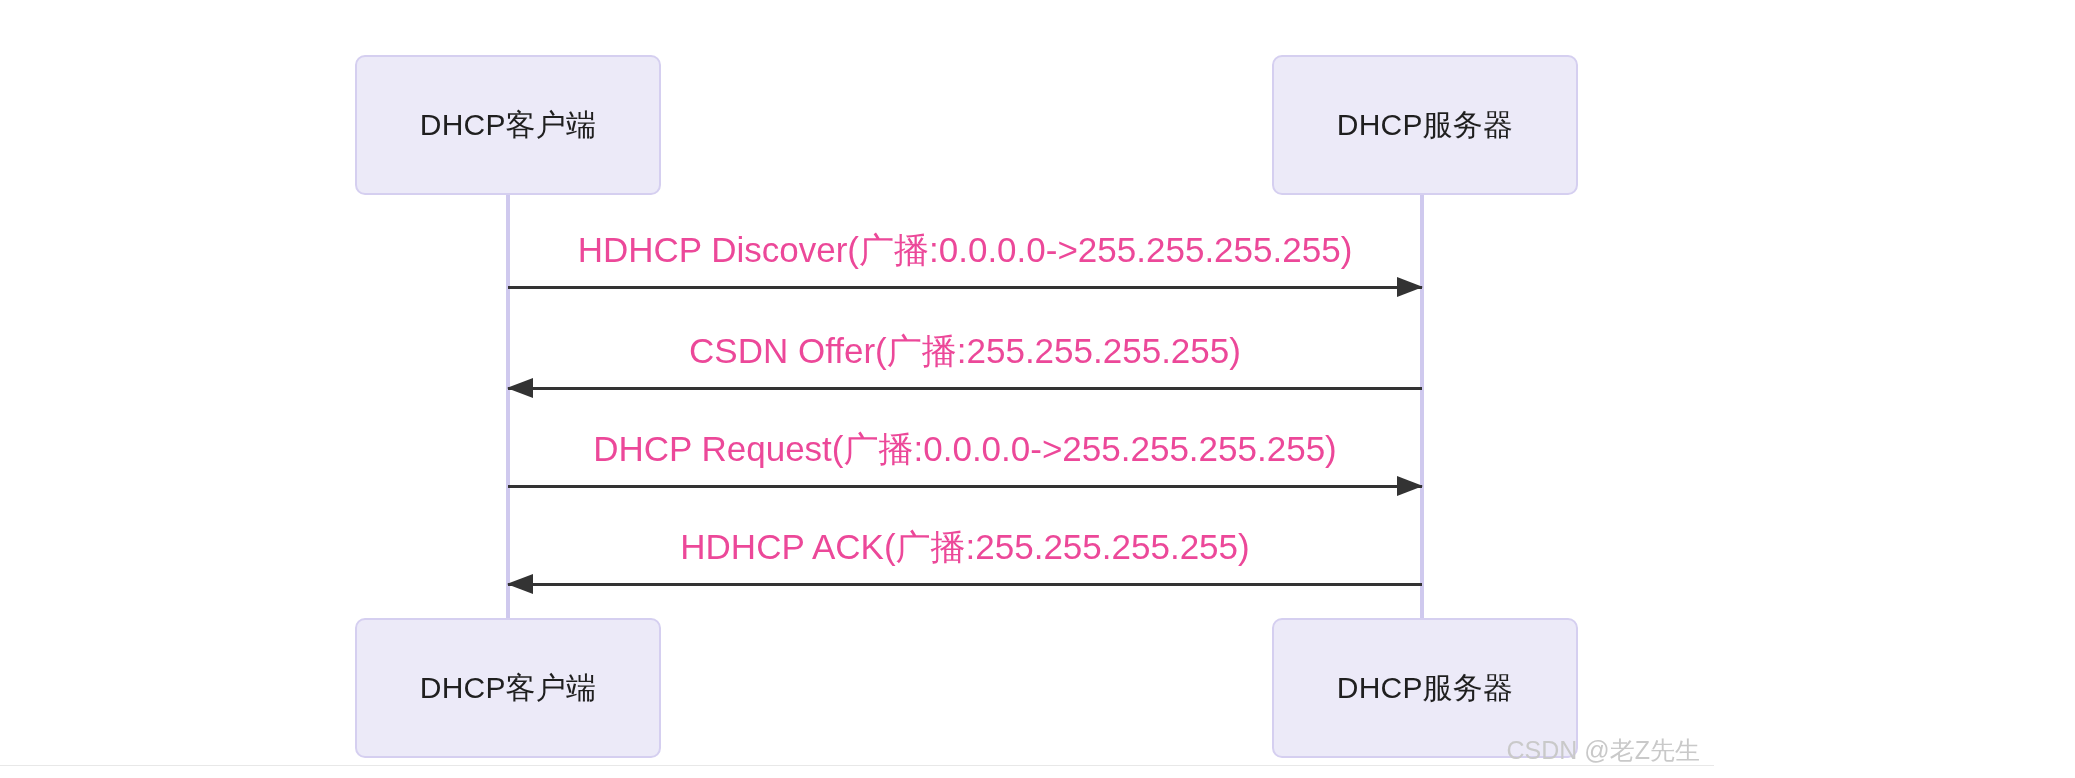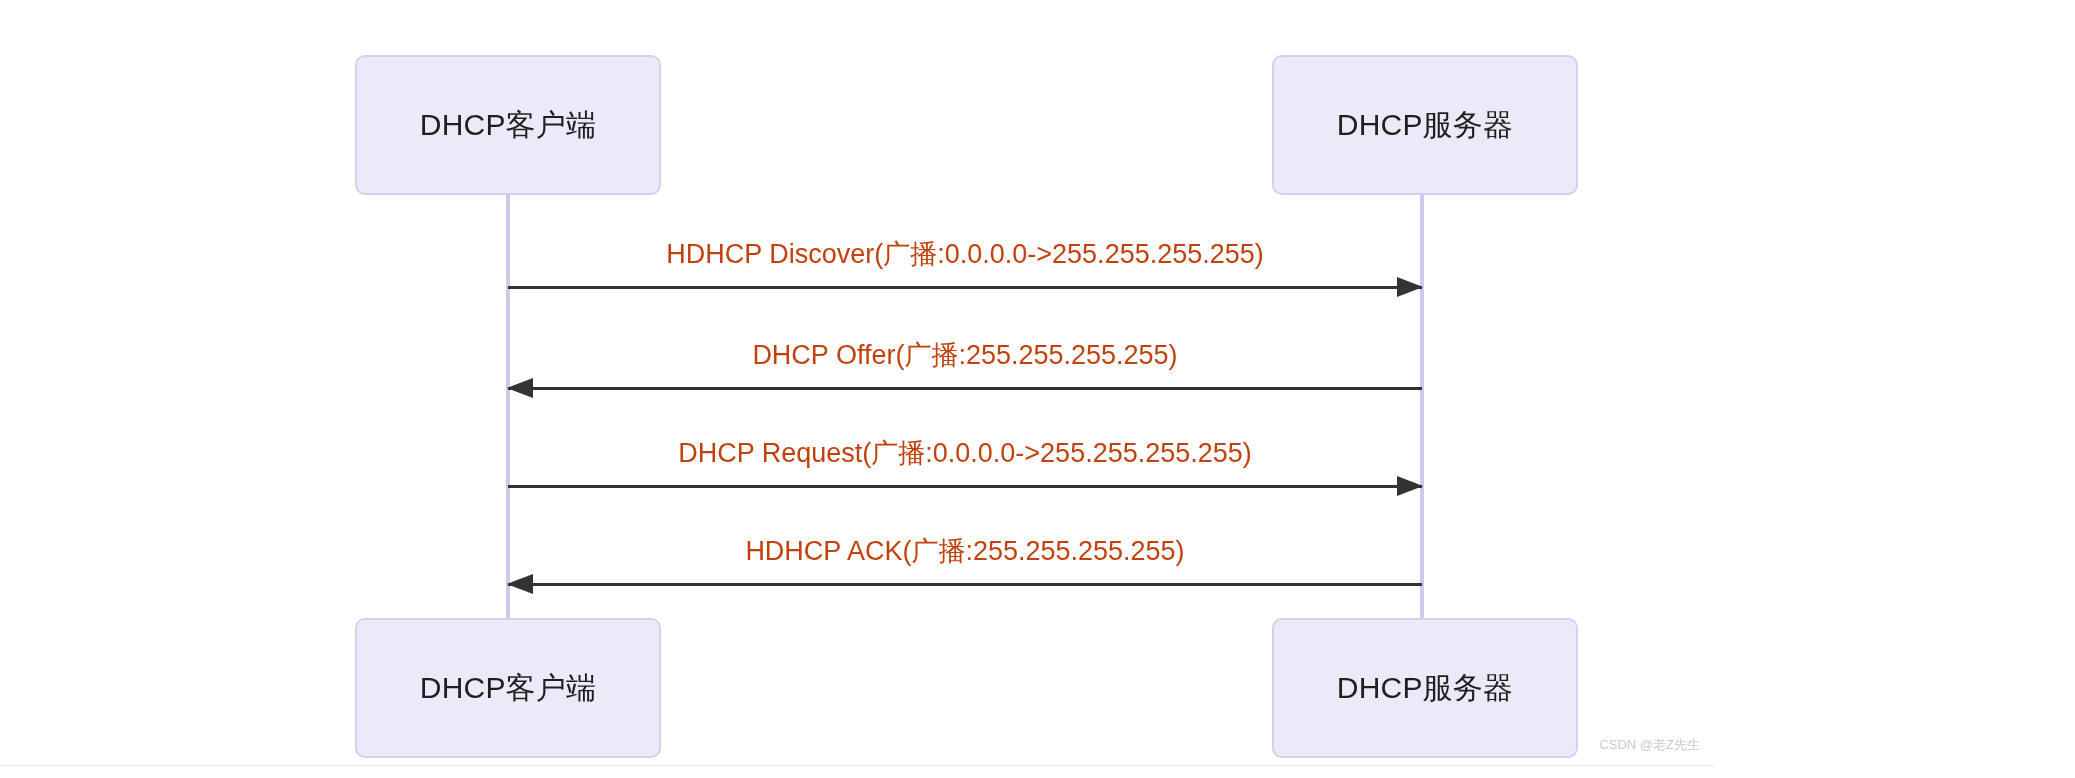--- a/index.html
+++ b/index.html
@@ -80,22 +80,22 @@
     width: 914px;
     height: 0;
   }
 
   .message .msg-label {
     position: absolute;
     left: 0;
     width: 100%;
     bottom: 14px;
     text-align: center;
-    color: #c2410c;
-    font-size: 27px;
+    color: #ec4899;
+    font-size: 35px;
     line-height: 1.25;
     white-space: nowrap;
   }
 
   .message .msg-line {
     position: absolute;
     left: 0;
     top: 0;
     width: 100%;
     height: 3px;
@@ -125,21 +125,21 @@
   .message.m2 { top: 387px; }
   .message.m3 { top: 485px; }
   .message.m4 { top: 583px; }
 
   
   .watermark {
     position: absolute;
     right: 14px;
     top: 738px;
     color: #c9c9c9;
-    font-size: 13px;
+    font-size: 25px;
     line-height: 1;
     white-space: nowrap;
   }
 </style>
 </head>
 <body>
 
 <div id="canvas">
 
   <div class="lifeline left"></div>
@@ -153,21 +153,21 @@
     <span>DHCP服务器</span>
   </div>
 
   <div class="message m1 to-right">
     <span class="msg-label">HDHCP Discover(广播:0.0.0.0-&gt;255.255.255.255)</span>
     <div class="msg-line"></div>
     <div class="msg-head"></div>
   </div>
 
   <div class="message m2 to-left">
-    <span class="msg-label">DHCP Offer(广播:255.255.255.255)</span>
+    <span class="msg-label">CSDN Offer(广播:255.255.255.255)</span>
     <div class="msg-line"></div>
     <div class="msg-head"></div>
   </div>
 
   <div class="message m3 to-right">
     <span class="msg-label">DHCP Request(广播:0.0.0.0-&gt;255.255.255.255)</span>
     <div class="msg-line"></div>
     <div class="msg-head"></div>
   </div>
 

